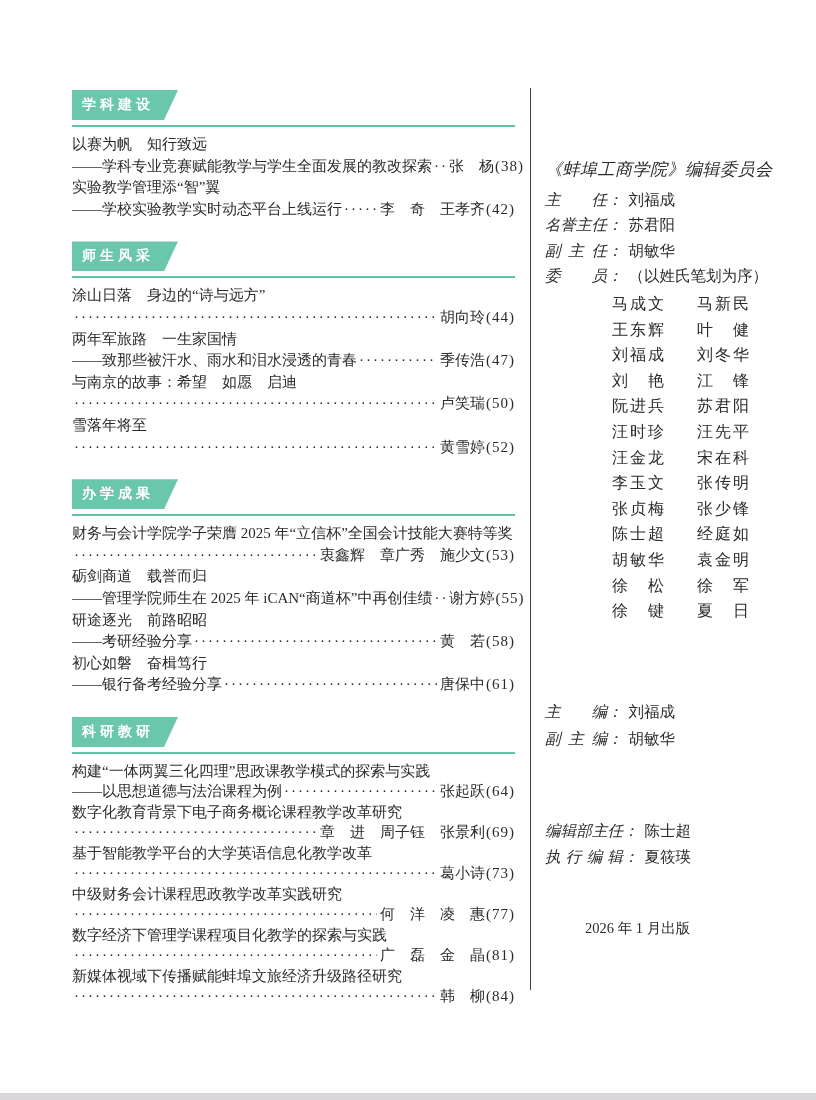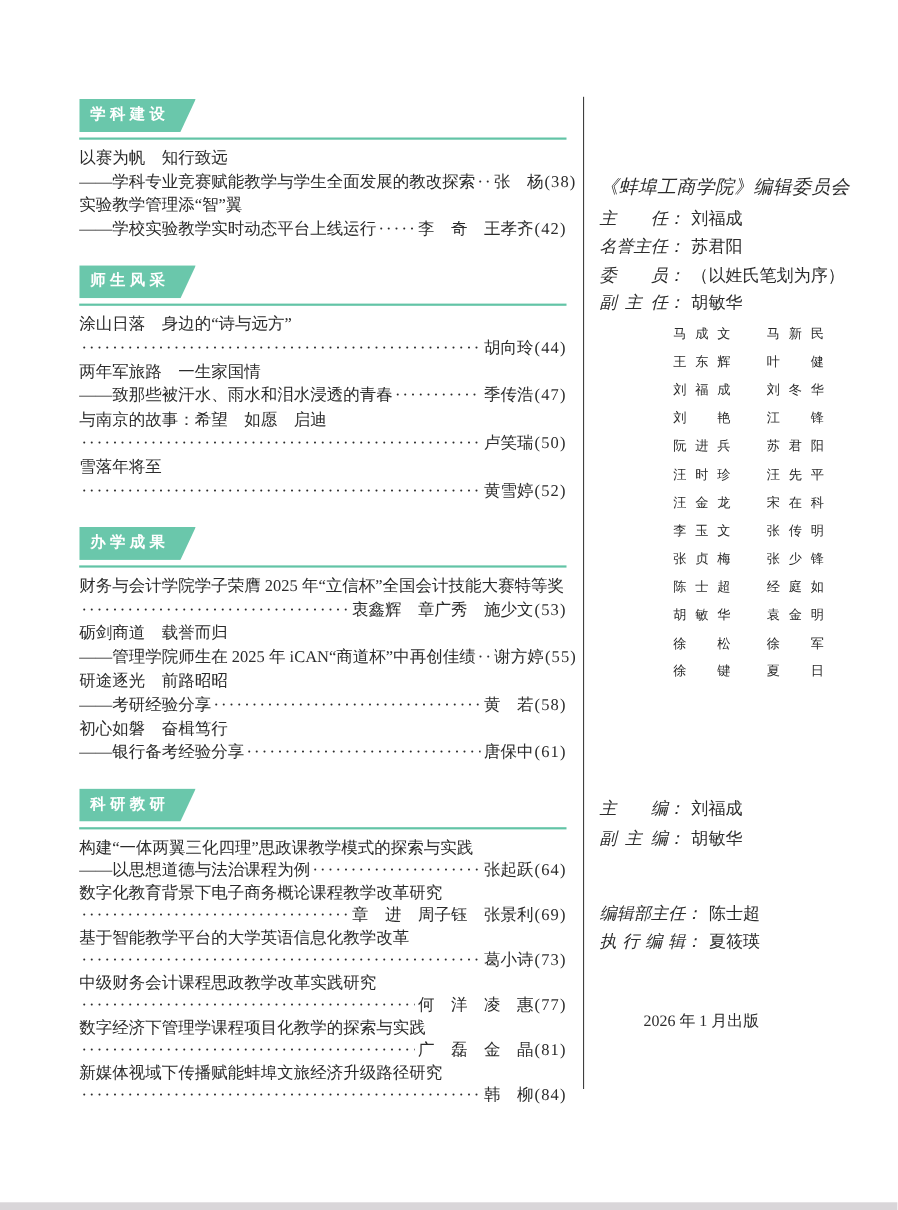--- a/index.html
+++ b/index.html
@@ -39,24 +39,24 @@
 
   
   .cm-col{position:absolute;left:545px;top:0;width:260px;font-size:15.5px;}
   .cm-title{position:absolute;top:158px;left:0;font-size:17px;white-space:nowrap;letter-spacing:0.5px;}
   .cm-roles{position:absolute;top:187px;left:0;width:260px;}
   .role-row{height:25.4px;line-height:25.4px;white-space:nowrap;}
   .jlabel{display:inline-block;text-align:justify;text-align-last:justify;vertical-align:bottom;}
   .w4{width:62px;}
   .w5{width:78px;}
   .role-value{padding-left:6px;}
-  .cm-members{position:absolute;top:291px;left:67px;font-size:12px;}
+  .cm-members{position:absolute;top:291px;left:67px;font-size:16px;}
   .member-row{display:flex;gap:33px;height:25.6px;line-height:25.6px;}
   .member-name{display:inline-block;width:52px;text-align:justify;text-align-last:justify;white-space:nowrap;}
-  .cm-editors{position:absolute;top:722px;left:0;}
+  .cm-editors{position:absolute;top:698px;left:0;}
   .cm-editors .role-row{height:27px;line-height:27px;}
   .cm-staff{position:absolute;top:818px;left:0;}
   .cm-staff .role-row{height:26px;line-height:26px;}
   .cm-publish{position:absolute;top:919px;left:40px;font-size:14.5px;white-space:nowrap;}
 
   
   .page-edge{position:absolute;left:0;top:1093px;width:816px;height:7px;background:#d9d6d9;}
 </style>
 </head>
 <body>
@@ -244,24 +244,24 @@
   <div class="cm-title kai">《蚌埠工商学院》编辑委员会</div>
 
   <div class="cm-roles">
     <div class="role-row">
         <span class="jlabel w4 kai">主任</span><span class="kai">：</span><span class="role-value">刘福成</span>
       </div>
       <div class="role-row">
         <span class="jlabel w4 kai">名誉主任</span><span class="kai">：</span><span class="role-value">苏君阳</span>
       </div>
       <div class="role-row">
+        <span class="jlabel w4 kai">副主任</span><span class="kai">：</span><span class="role-value">胡敏华</span>
+      </div>
+      <div class="role-row">
         <span class="jlabel w4 kai">委员</span><span class="kai">：</span><span class="role-value">（以姓氏笔划为序）</span>
-      </div>
-      <div class="role-row">
-        <span class="jlabel w4 kai">副主任</span><span class="kai">：</span><span class="role-value">胡敏华</span>
       </div>
   </div>
 
   <div class="cm-members">
     <div class="member-row">
         <span class="member-name">马成文</span>
         <span class="member-name">马新民</span>
       </div>
       <div class="member-row">
         <span class="member-name">王东辉</span>

